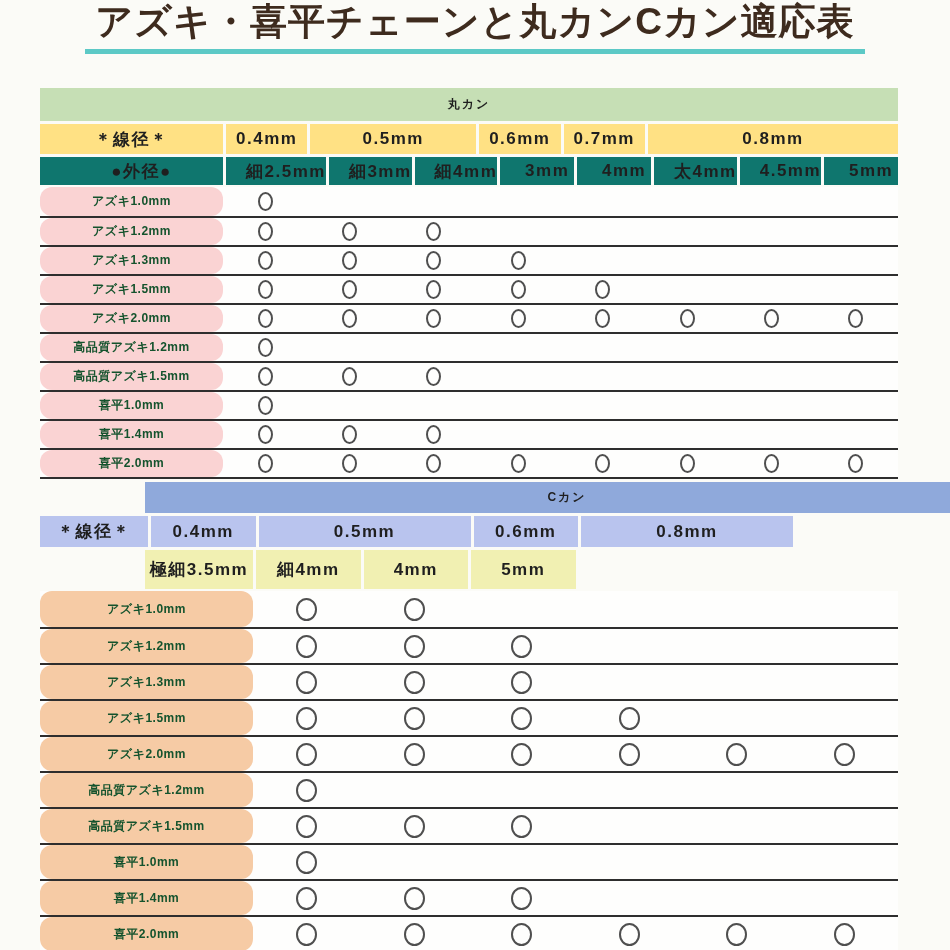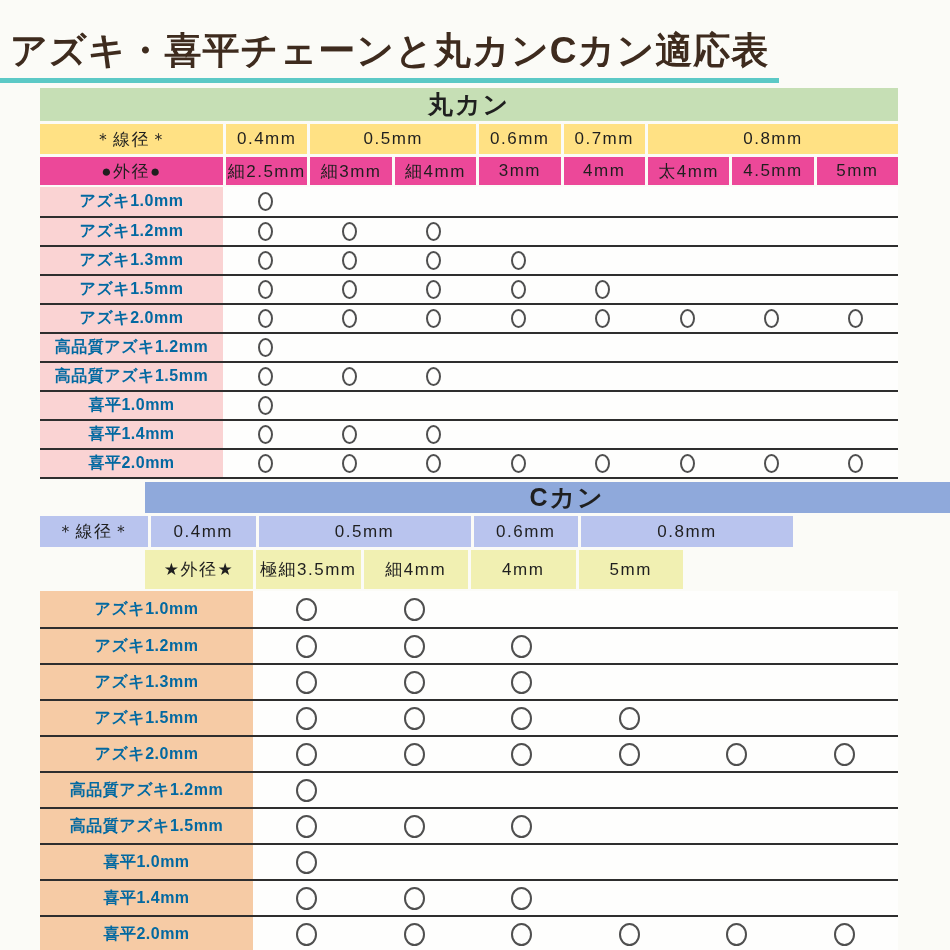--- a/index.html
+++ b/index.html
@@ -1,46 +1,46 @@
 <!DOCTYPE html>
 <html><head>
 <meta charset="utf-8">
 <style>
   * { margin:0; padding:0; box-sizing:border-box; }
   html,body { width:950px; }
   body { font-family:"Liberation Sans","DejaVu Sans",sans-serif; }
   .page { position:relative; width:950px; height:950px; background:#FBFBF7; overflow:hidden; }
 
-  .title-wrap { text-align:left; padding-top:29px; height:76px; }
+  .title-wrap { text-align:center; padding-top:0; height:76px; }
   .page-title {
     display:inline-block; font-size:37px; font-weight:bold; color:#3E2B1E;
     letter-spacing:1px; line-height:1.2; padding:0 10px 5px 10px;
     border-bottom:5px solid #5CC9C6;
   }
 
   .tbl { margin-left:40px; width:858px; }
   #marukan { margin-top:12px; }
   #ckan { margin-top:3px; }
 
   .titlebar { display:flex; align-items:center; justify-content:center;
-    font-size:25px; font-weight:bold; color:#1F1F1F; letter-spacing:2px; }
+    font-size:12px; font-weight:bold; color:#1F1F1F; letter-spacing:2px; }
   #marukan .titlebar { height:33px; background:#C6DFB5; width:858px; }
   #ckan .titlebar { height:31px; background:#8FA9DB; width:844px; margin-left:105px; }
 
   .t-wire, .t-od { display:grid; column-gap:3px; }
   .trow { display:grid; }
   .hcell, .tcell, .rlabel { display:flex; align-items:center; justify-content:center; }
-  .hcell { font-weight:normal; font-size:17px; color:#1F1F1F; letter-spacing:1.5px; white-space:nowrap; }
-  .rlabel { font-weight:bold; font-size:16px; color:#0369a1; letter-spacing:0.5px; white-space:nowrap; }
+  .hcell { font-weight:bold; font-size:17px; color:#1F1F1F; letter-spacing:1.5px; white-space:nowrap; }
+  .rlabel { font-weight:bold; font-size:12px; color:#14532d; letter-spacing:0.5px; white-space:nowrap;border-radius:12px; }
 
   #marukan .t-wire, #marukan .t-od, #marukan .trow { grid-template-columns:183px repeat(8,1fr); }
   #marukan .t-wire { height:30px; margin:3px 0; }
   #marukan .t-wire .hcell { background:#FFE184; }
   #marukan .t-od { height:28px; margin-bottom:2px; }
-  #marukan .t-od .hcell { background:#ec4899; }
+  #marukan .t-od .hcell { background:#0f766e;padding-left:20px; }
   #marukan .trow { height:29px; background:#FEFEFD; }
   #marukan .rlabel { background:#FAD3D3; }
   #marukan .trow + .trow { border-top:2.5px solid #2E2E2E; }
   #marukan .tbody { border-bottom:2.5px solid #2E2E2E; }
 
   #ckan .t-wire, #ckan .t-od { grid-template-columns:108px repeat(6,1fr); width:753px; margin-left:105px; }
   #ckan .t-wire { height:31px; margin:3px 0; }
   #ckan .t-wire .hcell { background:#B9C4EE; }
   #ckan .t-od { height:39px; margin-bottom:2px; }
   #ckan .t-od .hcell { background:#F1F0B2; }
@@ -273,21 +273,20 @@
   <section class="tbl" id="ckan">
     <div class="titlebar">Cカン</div>
     <div class="t-wire">
         <div class="hcell">＊線径＊</div>
         <div class="hcell" style="grid-column: span 1;">0.4mm</div>
         <div class="hcell" style="grid-column: span 2;">0.5mm</div>
         <div class="hcell" style="grid-column: span 1;">0.6mm</div>
         <div class="hcell" style="grid-column: span 2;">0.8mm</div>
       </div>
     <div class="t-od">
-        <div class="hcell">★外径★</div>
         <div class="hcell">極細3.5mm</div>
         <div class="hcell">細4mm</div>
         <div class="hcell">4mm</div>
         <div class="hcell">5mm</div>
       </div>
     <div class="tbody">
         <div class="trow">
           <div class="rlabel">アズキ1.0mm</div>
           <div class="tcell">
             <span class="circle"></span>

